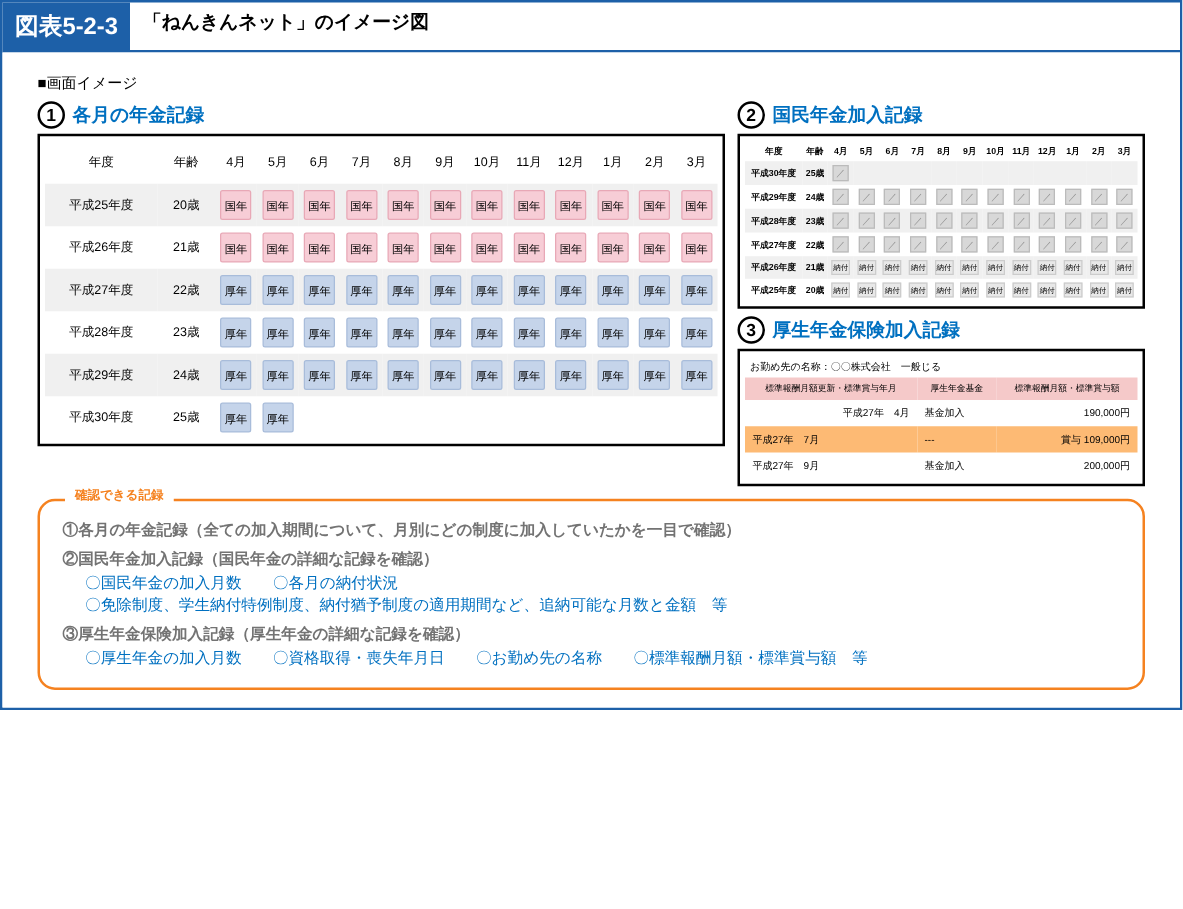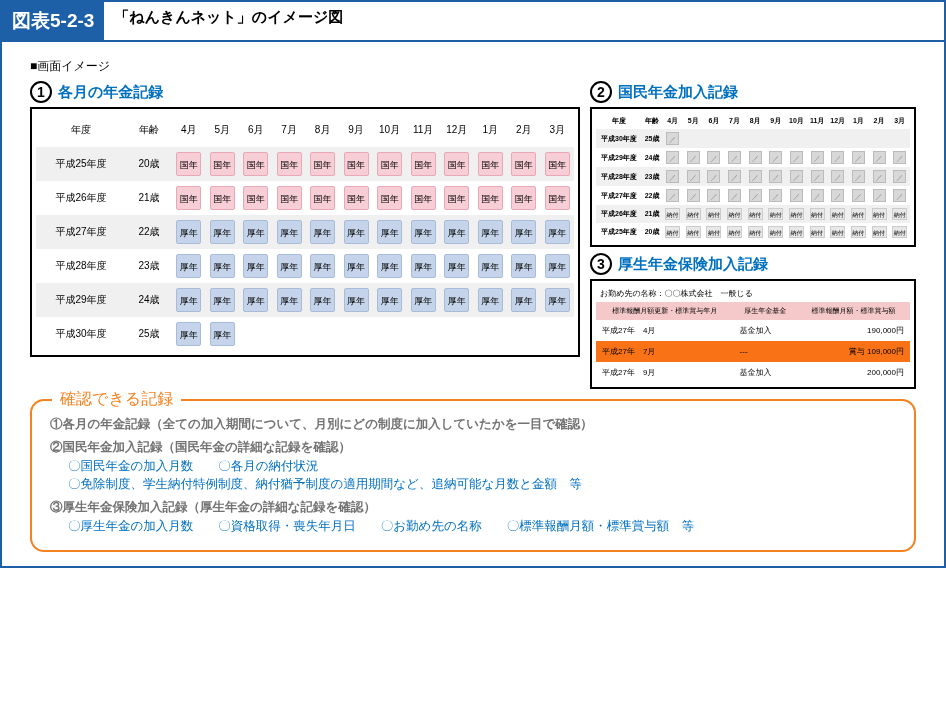--- a/index.html
+++ b/index.html
@@ -28,24 +28,24 @@
 .age-col{width:46px}
 .table2{width:100%;border-collapse:collapse;font-size:7px}
 .table2 th,.table2 td{text-align:center;padding:3px 1px}
 .table2 tr.alt th,.table2 tr.alt td{background:#f0f0f0}
 .tick{display:inline-block;width:13px;height:13px;line-height:13px;background:#d8d8d8;border:1px solid #bbb;font-size:7px;color:#888}
 .pay{display:inline-block;width:15px;height:12px;line-height:12px;background:#e8e8e8;border:1px solid #ccc;font-size:6px}
 .sec3{margin-top:6px}
 .table3{width:100%;font-size:8px;border-collapse:collapse}
 .table3 .hd td{background:#f5c9c9;padding:4px 6px;font-size:7px;text-align:center}
 .table3 .row td{padding:5px 6px;font-size:8px}
-.table3 .row.alt td{background:#f97316}
+.table3 .row.alt td{background:#fdba74}
 .emp-name{font-size:8px;padding:3px 4px}
 .records{margin-top:10px;border:2px solid #f58220;border-radius:14px;padding:10px 18px 10px;position:relative}
-.records-label{position:absolute;top:-12px;left:20px;background:#fff;padding:0 8px;color:#f58220;font-weight:normal;font-size:16px}
+.records-label{position:absolute;top:-12px;left:20px;background:#fff;padding:0 8px;color:#f58220;font-weight:bold;font-size:10px}
 .rec-item{margin:4px 0;font-size:12.5px;line-height:1.5}
 .rec-head{color:#737373;font-weight:bold}
 .rec-sub{color:#0070c0;margin-left:18px;font-size:12.5px}
 </style>
 </head>
 <body>
 
 <div class="outer-border">
   <div class="hdr">
     <div class="hdr-tag">図表5-2-3</div>
@@ -312,21 +312,21 @@
           <div class="box">
             <div class="emp-name">お勤め先の名称：〇〇株式会社　一般じる</div>
             <table class="table3" id="t3">
                 <tbody>
                   <tr class="hd">
                     <td>標準報酬月額更新・標準賞与年月</td>
                     <td>厚生年金基金</td>
                     <td>標準報酬月額・標準賞与額</td>
                   </tr>
                   <tr class="row ">
-                    <td style="text-align:left">平成27年　4月</td>
+                    <td style="text-align:right">平成27年　4月</td>
                     <td style="text-align:left">基金加入</td>
                     <td style="text-align:right">190,000円</td>
                   </tr>
                   <tr class="row alt">
                     <td style="text-align:left">平成27年　7月</td>
                     <td style="text-align:left">---</td>
                     <td style="text-align:right">賞与 109,000円</td>
                   </tr>
                   <tr class="row ">
                     <td style="text-align:left">平成27年　9月</td>

